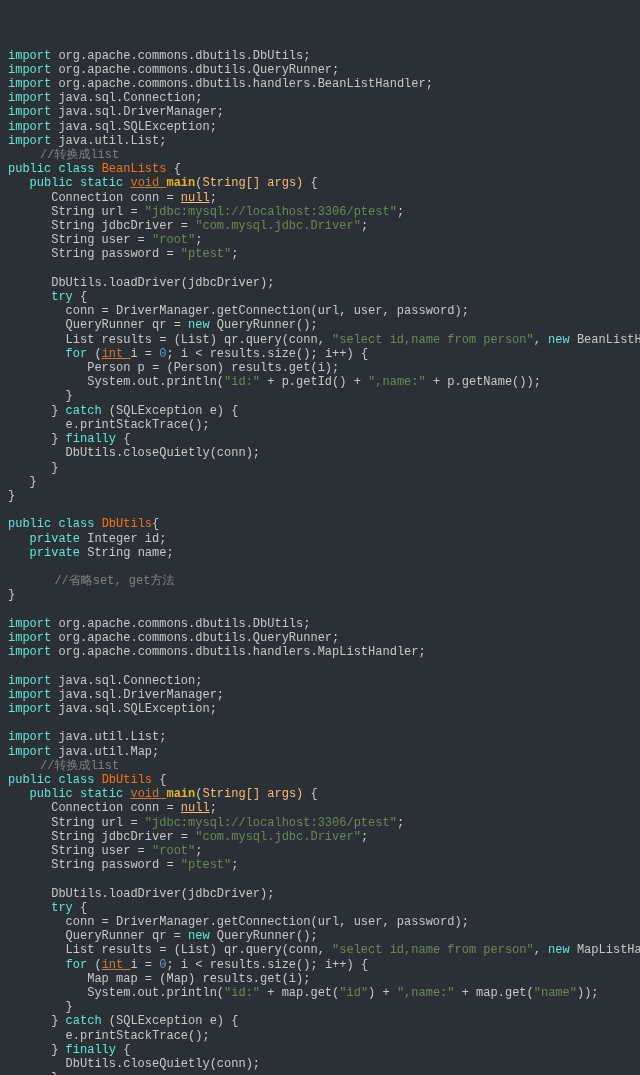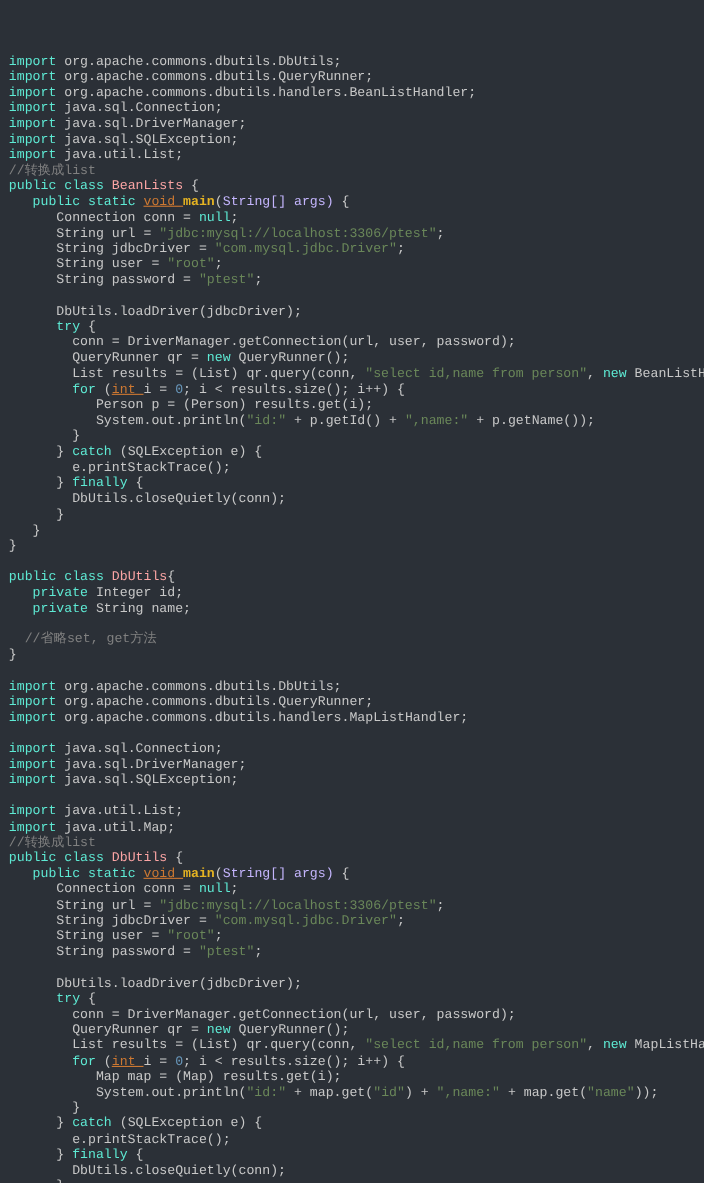--- a/index.html
+++ b/index.html
@@ -9,28 +9,28 @@
     font-family: Consolas, "Courier New", monospace;
     font-size: 12px;
     line-height: 14.2px;
     color: #c8c8c8;
     white-space: pre;
     width: 640px;
     box-sizing: border-box;
     overflow: hidden;
   }
   .kw    { color: #5eead4; }
-  .cls   { color: #fca5a5; }
+  .cls   { color: #f97316; }
   .mth   { color: #e6b422; font-weight: bold; }
   .str   { color: #6a8759; }
   .num   { color: #6897bb; }
   .typ   { color: #cc7832; text-decoration: underline; }
-  .cmt   { color: #808080; }
-  .nul   { color: #5eead4; }
-  .par   { color: #c4b5fd; }
+  .cmt   { color: #808080; margin-left: 32px; }
+  .nul   { color: #fdba74; text-decoration: underline; }
+  .par   { color: #fdba74; }
 </style>
 </head>
 <body>
 
 
 <div id="code"><span class="kw">import</span> org.apache.commons.dbutils.DbUtils;
 <span class="kw">import</span> org.apache.commons.dbutils.QueryRunner;
 <span class="kw">import</span> org.apache.commons.dbutils.handlers.BeanListHandler;
 <span class="kw">import</span> java.sql.Connection;
 <span class="kw">import</span> java.sql.DriverManager;

